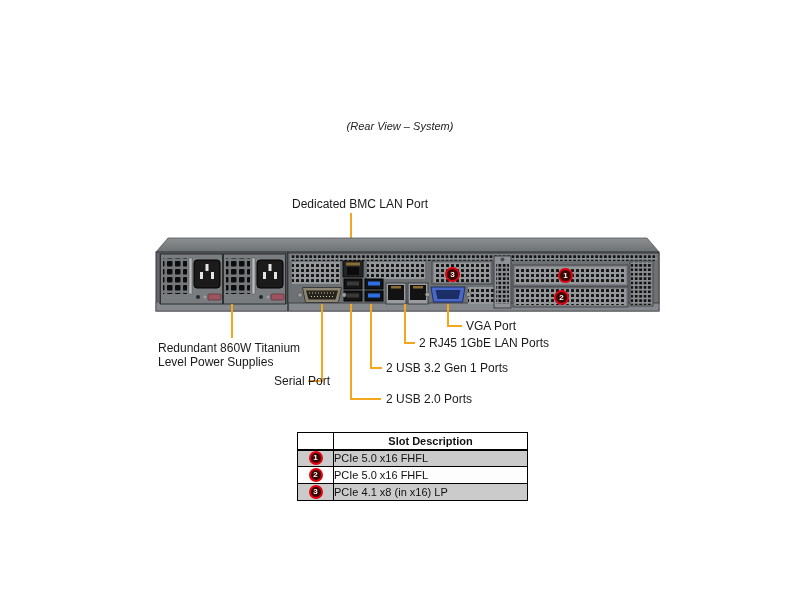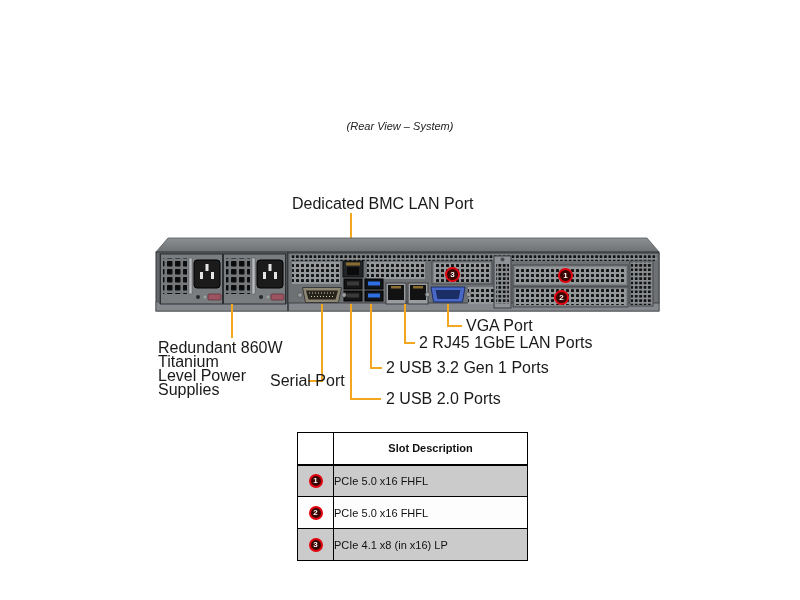--- a/index.html
+++ b/index.html
@@ -11,40 +11,40 @@
   html,body{margin:0;padding:0;background:#fff;}
   .canvas{
     position:relative;width:800px;height:600px;background:#ffffff;
     font-family:"Liberation Sans", sans-serif;color:#1a1a1a;overflow:hidden;
   }
   .title{
     position:absolute;top:120px;left:0;width:800px;text-align:center;
     font-size:11px;font-style:italic;color:#222;
   }
   .label{
-    position:absolute;font-size:16px;line-height:14px;color:#1a1a1a;white-space:nowrap;
+    position:absolute;font-size:12px;line-height:14px;color:#1a1a1a;white-space:nowrap;
   }
   .label.center{text-align:left;white-space:normal;}
   .label.right{text-align:right;}
   .lead{position:absolute;background:var(--leader-line);}
   .lead.v{width:2px;}
   .lead.h{height:2px;}
   .chassis-svg{position:absolute;left:150px;top:228px;}
   .marker{
     position:absolute;width:15px;height:15px;border-radius:50%;
     background:var(--marker-fill);border:2.5px solid var(--marker-ring);
     box-sizing:border-box;color:#fff;font-size:8px;font-weight:bold;
     display:flex;align-items:center;justify-content:center;line-height:1;
   }
   table.slots{
     position:absolute;left:297px;top:432px;border-collapse:collapse;
     font-size:11px;color:#111;background:#fff;border:1px solid #000;
   }
   table.slots th,table.slots td{
-    border:1px solid #000;height:32px;padding:0;box-sizing:border-box;
+    border:1px solid #000;height:17px;padding:0;box-sizing:border-box;
   }
   table.slots th{font-weight:bold;text-align:center;border-bottom:2px solid #000;background:#fff;}
   .col-slot{width:36px;text-align:center;}
   .col-desc{width:194px;text-align:left;}
   td.col-desc{padding-left:8px;}
   tr.shade td{background:var(--table-row-shade);}
   tr.plain td{background:#fdfdfd;}
   td .marker{position:static;margin:0 auto;width:14px;height:14px;border-width:2px;}
 </style>
 </head>

